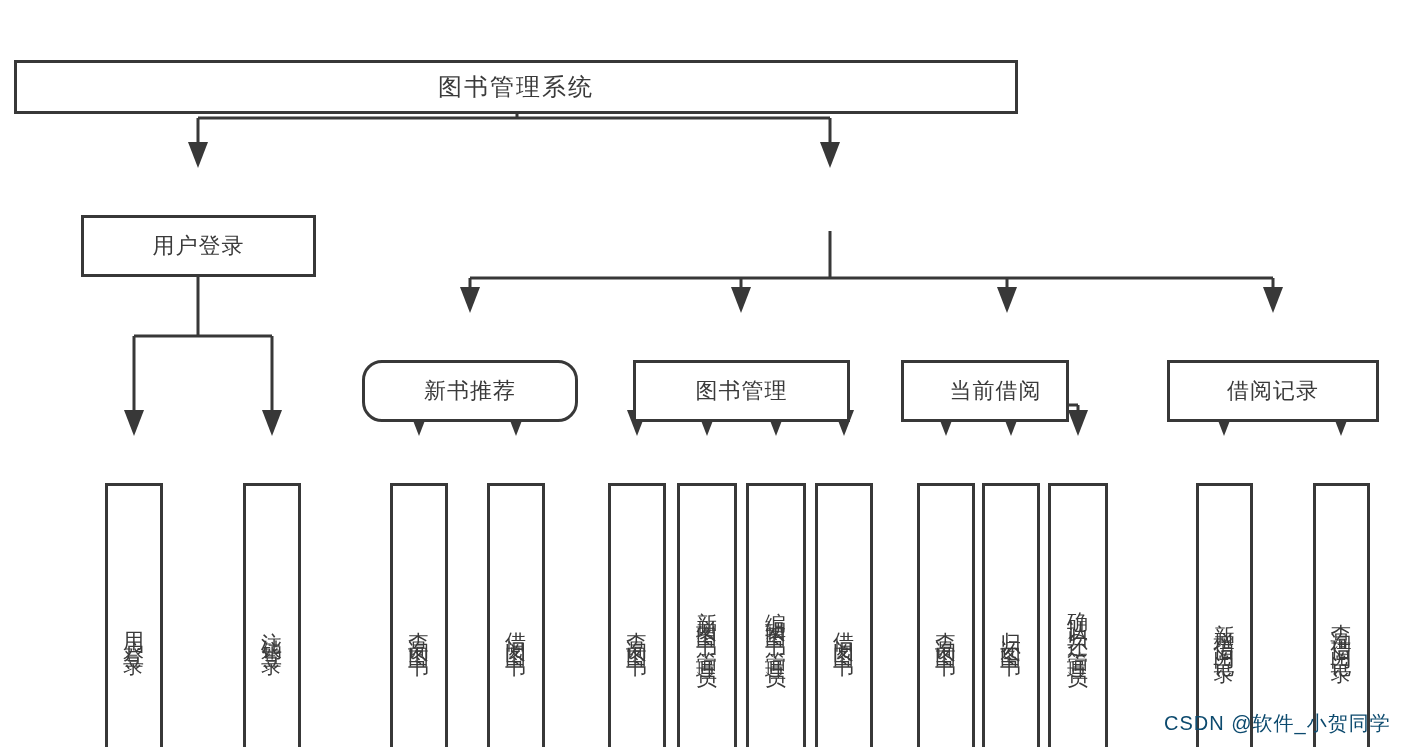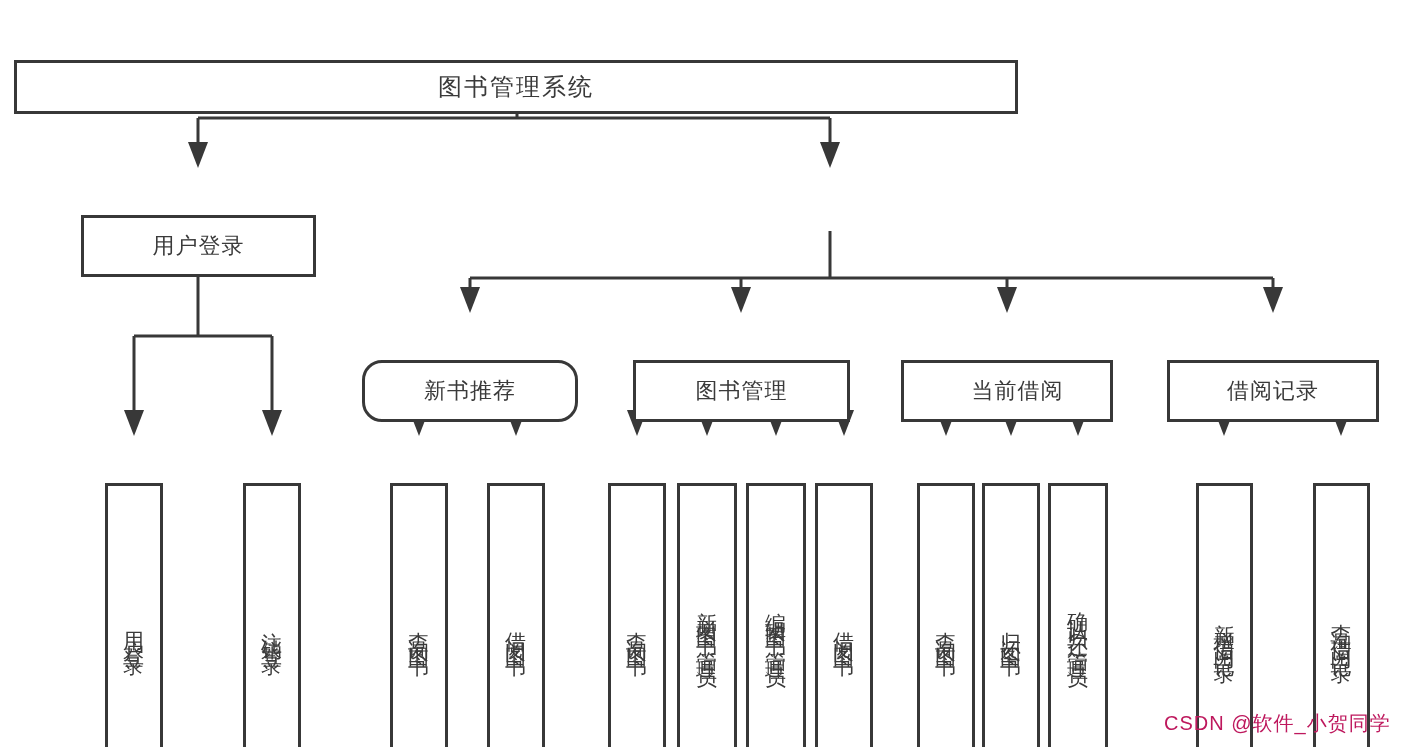--- a/index.html
+++ b/index.html
@@ -30,21 +30,21 @@
     text-orientation:mixed;
     font-size:21px;
     letter-spacing:8px;
     line-height:1;
   }
   .watermark {
     position:absolute;
     left:1164px; top:710px;
     z-index:3;
     font-size:20px;
-    color:#be185d;
+    color:#0c4a6e;
     letter-spacing:1px;
     white-space:nowrap;
   }
 </style>
 </head>
 <body>
 
 <div class="stage">
 
   <svg class="wires" width="1405" height="747" viewBox="0 0 1405 747">
@@ -94,21 +94,21 @@
   <div class="node" style="left:81px; top:169px; width:235px; height:62px;">
     <span class="hlabel">用户登录</span>
   </div>
 
   <div class="node" style="left:362px; top:314px; width:216px; height:62px;border-radius:20px;">
     <span class="hlabel">新书推荐</span>
   </div>
   <div class="node" style="left:633px; top:314px; width:217px; height:62px;">
     <span class="hlabel">图书管理</span>
   </div>
-  <div class="node" style="left:901px; top:314px; width:212px; height:62px;padding-left:21px;">
+  <div class="node" style="left:901px; top:314px; width:168px; height:62px;padding-left:21px;">
     <span class="hlabel">当前借阅</span>
   </div>
   <div class="node" style="left:1167px; top:314px; width:212px; height:62px;">
     <span class="hlabel">借阅记录</span>
   </div>
 
   <div class="node" style="left:105px; top:437px; width:58px; height:296px;">
     <span class="vtext">用户登录</span>
   </div>
   <div class="node" style="left:243px; top:437px; width:58px; height:296px;">

